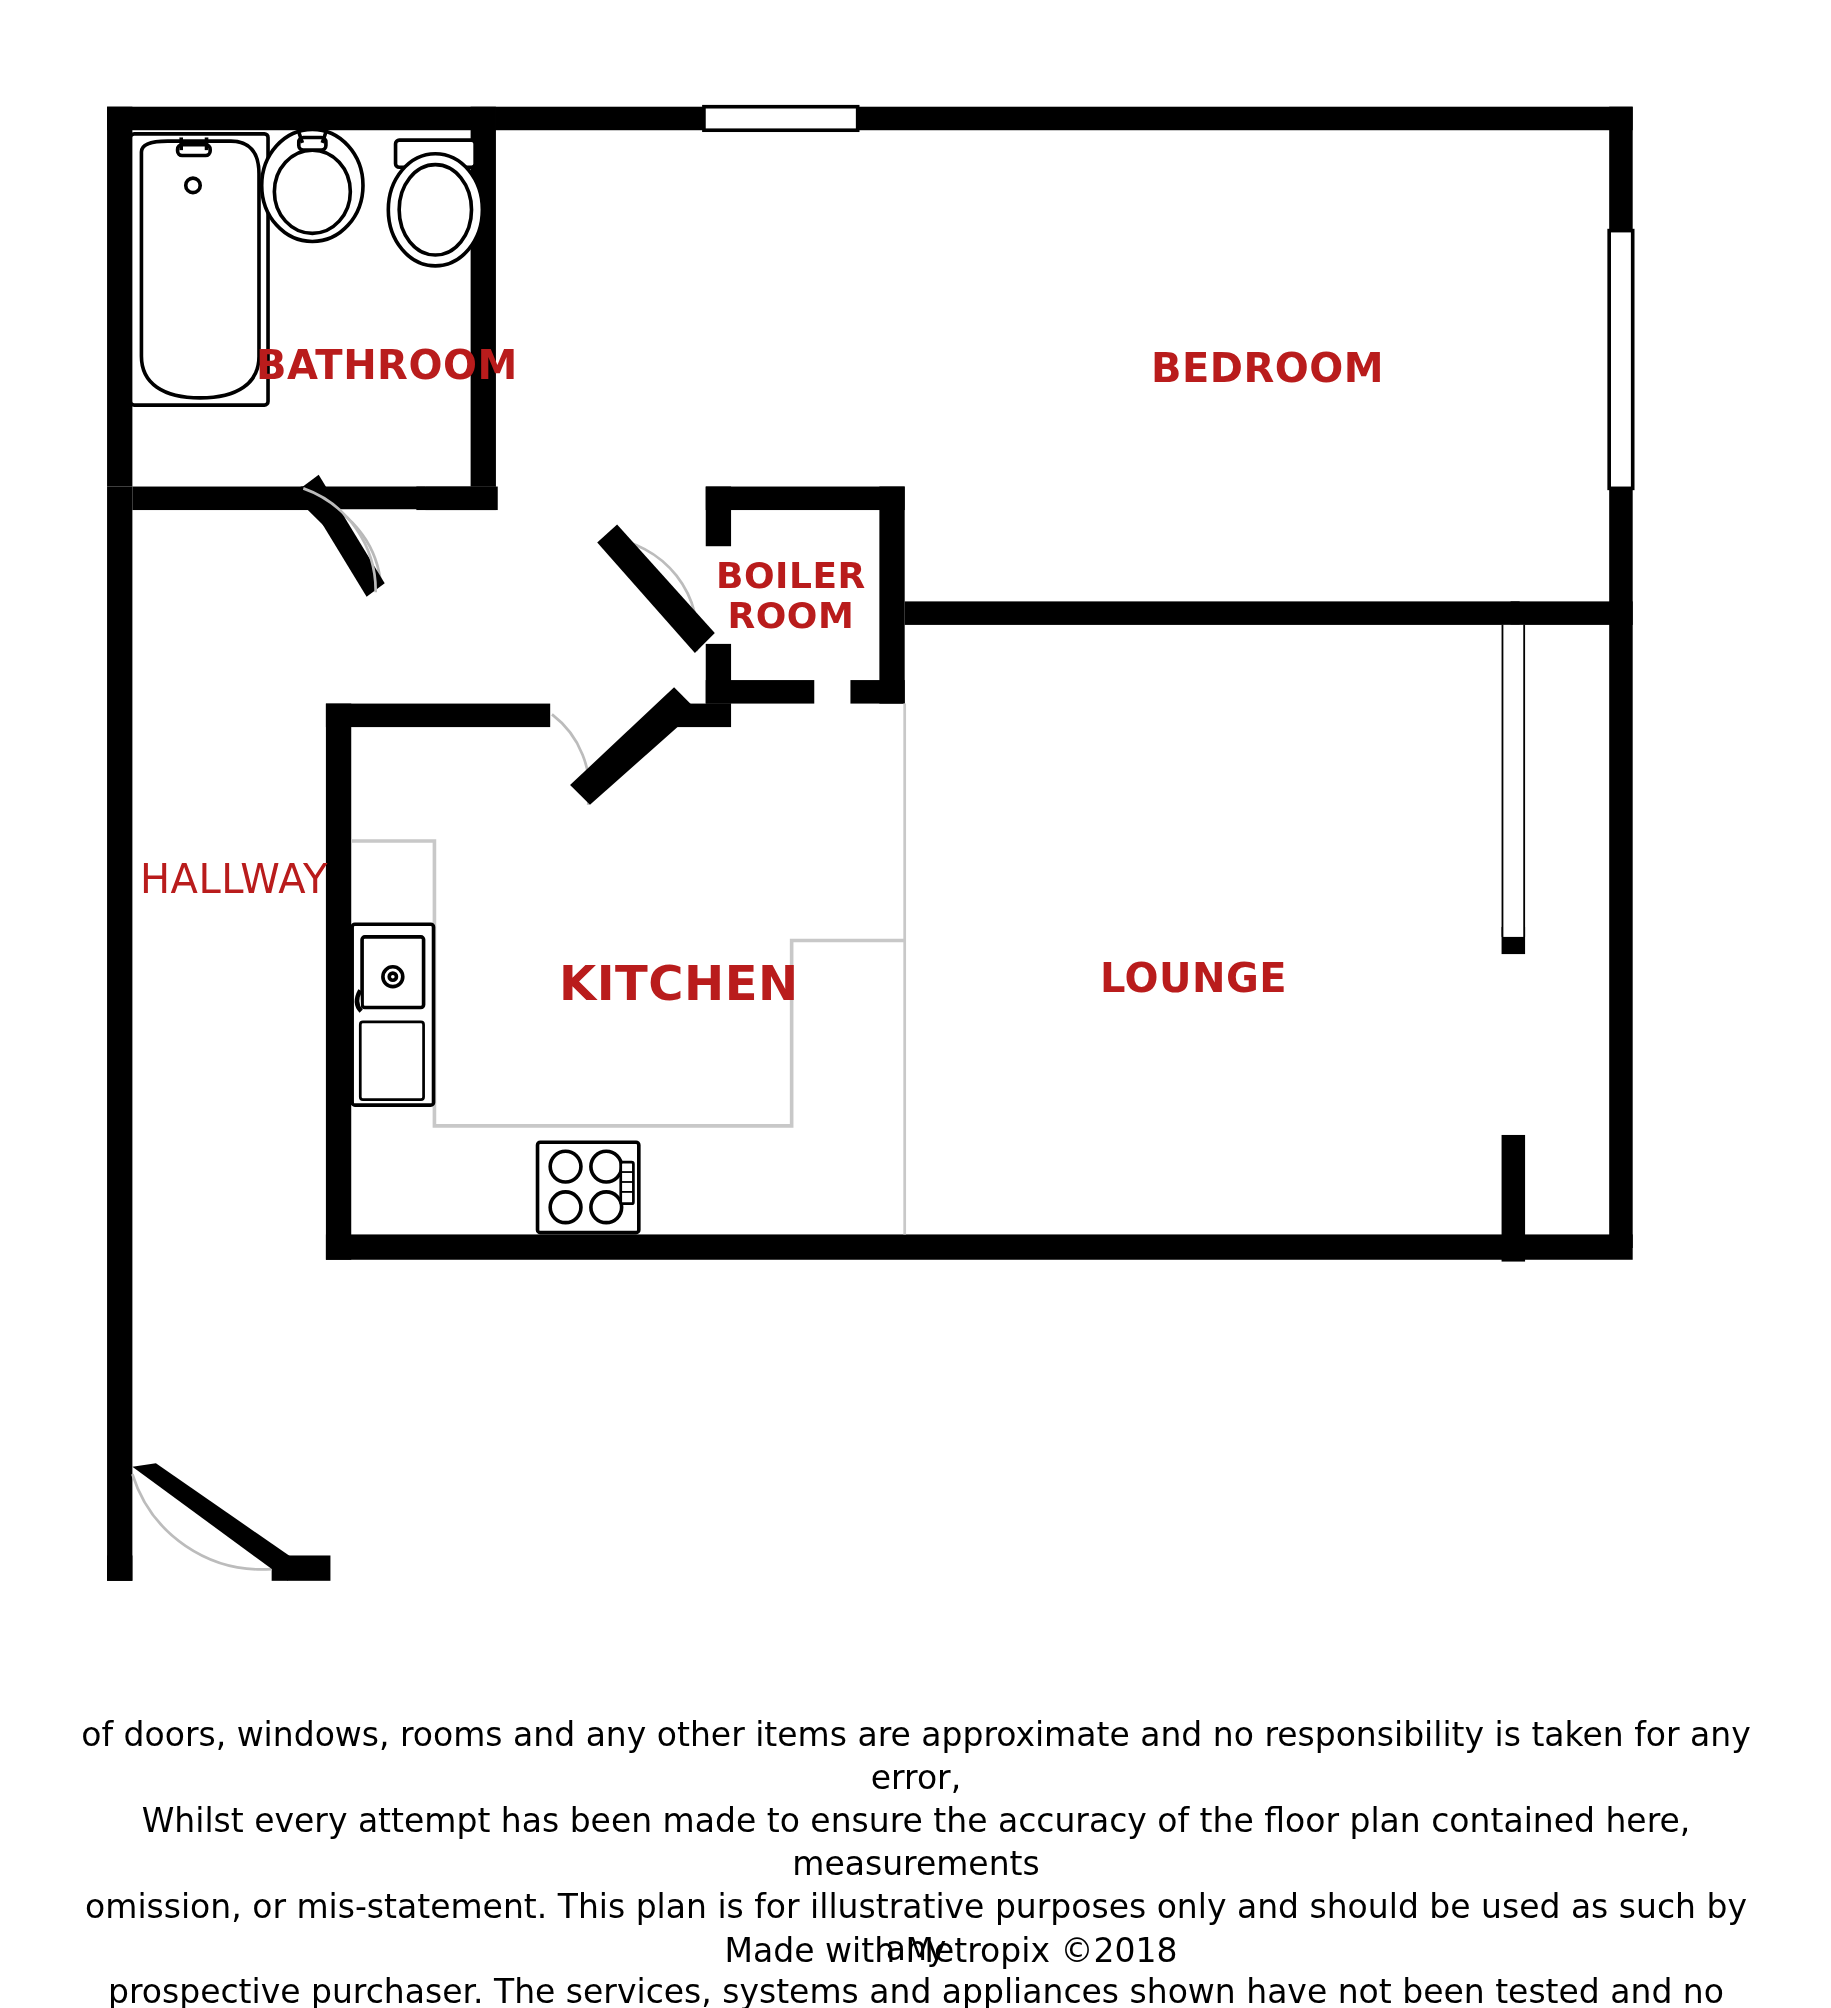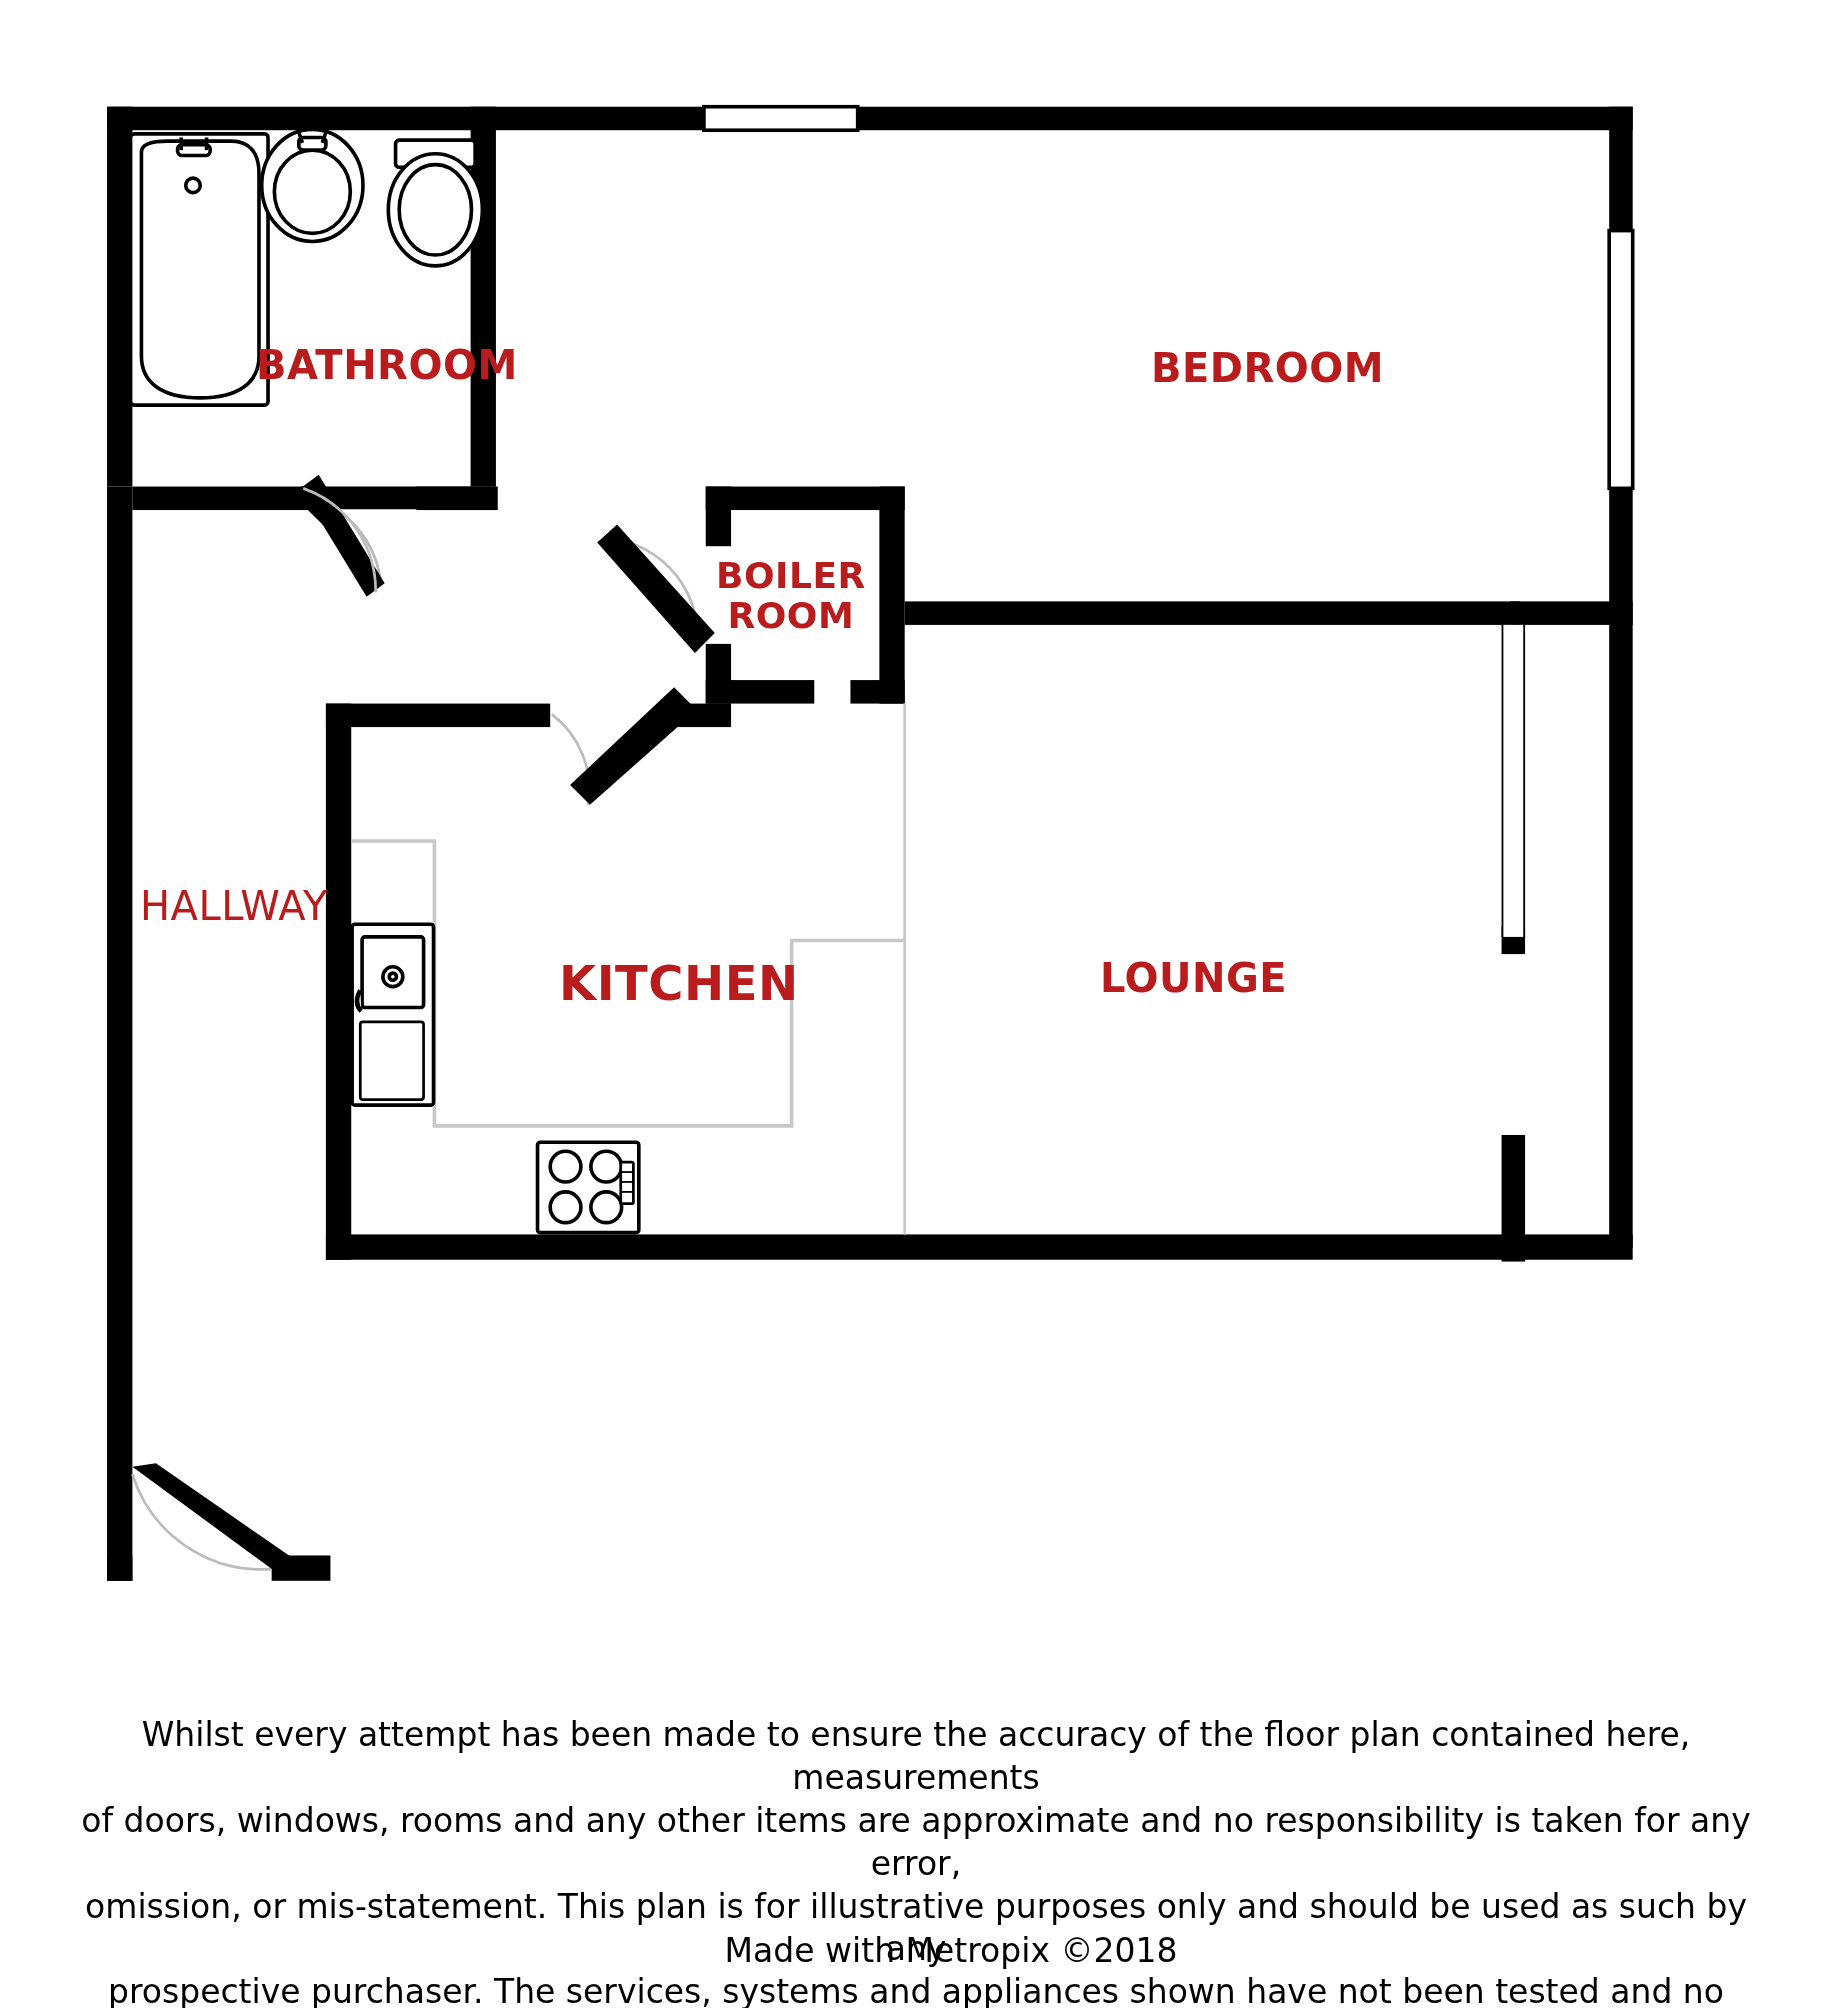--- a/index.html
+++ b/index.html
@@ -28,21 +28,20 @@
   }
   .room-label {
     position: absolute;
     font-weight: bold;
     color: #b91c1c;
     white-space: nowrap;
     letter-spacing: 0.5px;
   }
   .room-label.normalw {
     font-weight: normal;
-    margin-top: 27px;
   }
   #label-bathroom {
     left: 256px;
     top: 342px;
     font-size: 40px;
   }
   #label-bedroom {
     left: 1151px;
     top: 345px;
     font-size: 40px;
@@ -251,21 +250,21 @@
   <div class="room-label" id="label-boiler">
     <div>BOILER</div>
     <div>ROOM</div>
   </div>
   <div class="room-label normalw" id="label-hallway">HALLWAY</div>
   <div class="room-label" id="label-kitchen">KITCHEN</div>
   <div class="room-label" id="label-lounge">LOUNGE</div>
 </div>
 
 <div id="disclaimer">
+  <p>of doors, windows, rooms and any other items are approximate and no responsibility is taken for any error,</p>
   <p>Whilst every attempt has been made to ensure the accuracy of the floor plan contained here, measurements</p>
-  <p>of doors, windows, rooms and any other items are approximate and no responsibility is taken for any error,</p>
   <p>omission, or mis-statement. This plan is for illustrative purposes only and should be used as such by any</p>
   <p>prospective purchaser. The services, systems and appliances shown have not been tested and no guarantee</p>
 
 </div>
 
 <div id="credit">Made with Metropix ©2018</div>
 
 
 </body></html>

